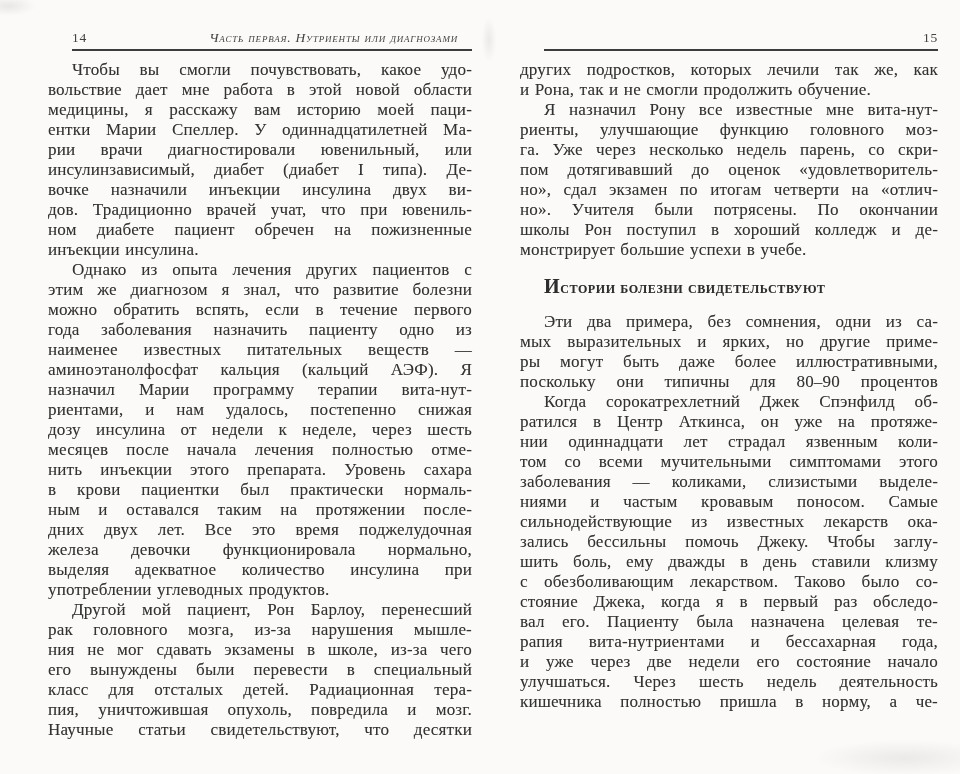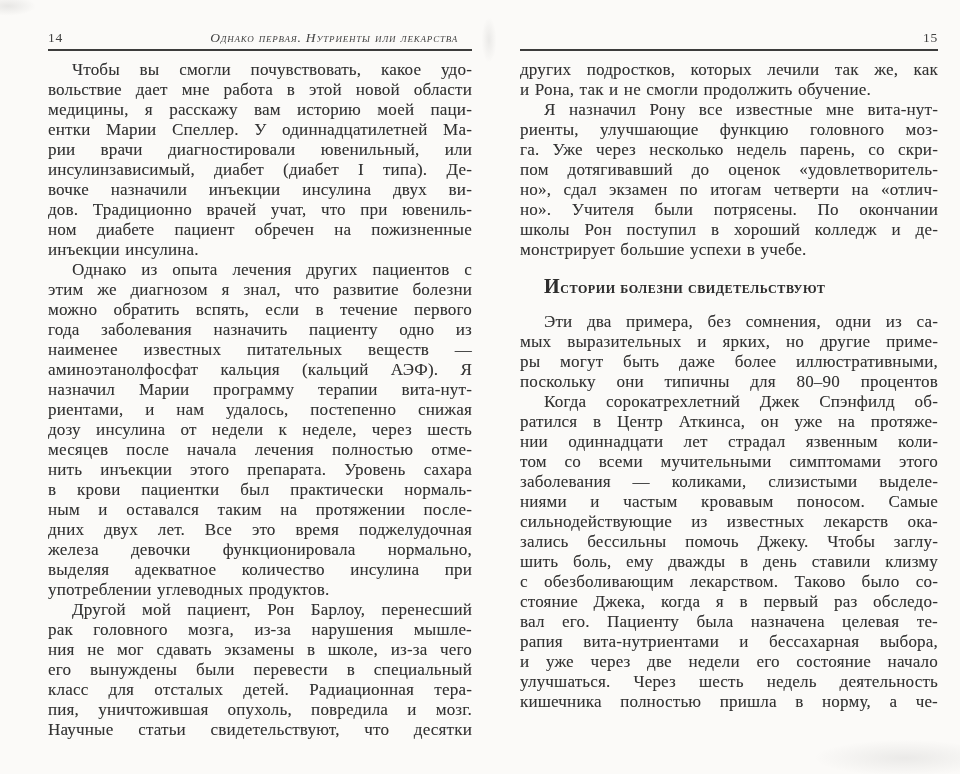--- a/index.html
+++ b/index.html
@@ -20,20 +20,21 @@
   .page.right { left: 520px; width: 418px; }
 
   .running-head {
     display: flex;
     align-items: baseline;
     border-bottom: 2px solid #3c3c3c;
     padding-bottom: 3px;
     font-size: 13.5px;
     color: #424242;
     letter-spacing: 0.8px;
+    margin-left: 24px;
   }
   .rh-title { font-style: italic; font-variant: small-caps; }
   .pagenum  { font-style: normal; font-variant: normal; }
   .page.left  .rh-title { flex: 1; text-align: right; padding-right: 14px; }
   .page.right .rh-title { flex: 1; text-align: left; }
   .page.right .pagenum  { margin-left: auto; }
 
   .body {
     margin-top: 9px;
     font-size: 17px;
@@ -65,21 +66,21 @@
   .sec-heading::first-letter { font-size: 20px; }
 </style>
 </head>
 <body>
 
 <div class="stage">
 
   <section class="page left">
     <header class="running-head">
       <span class="pagenum">14</span>
-      <span class="rh-title">Однако первая. Нутриенты или лекарства</span>
+      <span class="rh-title">Часть первая. Нутриенты или диагнозами</span>
     </header>
     <div class="body">
         <p class="para indent">
           <span class="line">Чтобы вы смогли почувствовать, какое удо-</span>
           <span class="line">вольствие дает мне работа в этой новой области</span>
           <span class="line">медицины, я расскажу вам историю моей паци-</span>
           <span class="line">ентки Марии Спеллер. У одиннадцатилетней Ма-</span>
           <span class="line">рии врачи диагностировали ювенильный, или</span>
           <span class="line">инсулинзависимый, диабет (диабет I типа). Де-</span>
           <span class="line">вочке назначили инъекции инсулина двух ви-</span>
@@ -150,21 +151,21 @@
           <span class="line">нии одиннадцати лет страдал язвенным коли-</span>
           <span class="line">том со всеми мучительными симптомами этого</span>
           <span class="line">заболевания — коликами, слизистыми выделе-</span>
           <span class="line">ниями и частым кровавым поносом. Самые</span>
           <span class="line">сильнодействующие из известных лекарств ока-</span>
           <span class="line">зались бессильны помочь Джеку. Чтобы заглу-</span>
           <span class="line">шить боль, ему дважды в день ставили клизму</span>
           <span class="line">с обезболивающим лекарством. Таково было со-</span>
           <span class="line">стояние Джека, когда я в первый раз обследо-</span>
           <span class="line">вал его. Пациенту была назначена целевая те-</span>
-          <span class="line">рапия вита-нутриентами и бессахарная выбора,</span>
+          <span class="line">рапия вита-нутриентами и бессахарная года,</span>
           <span class="line">и уже через две недели его состояние начало</span>
           <span class="line">улучшаться. Через шесть недель деятельность</span>
           <span class="line">кишечника полностью пришла в норму, а че-</span>
         </p>
       </div>
   </section>
 
 </div>
 
 </body></html>

